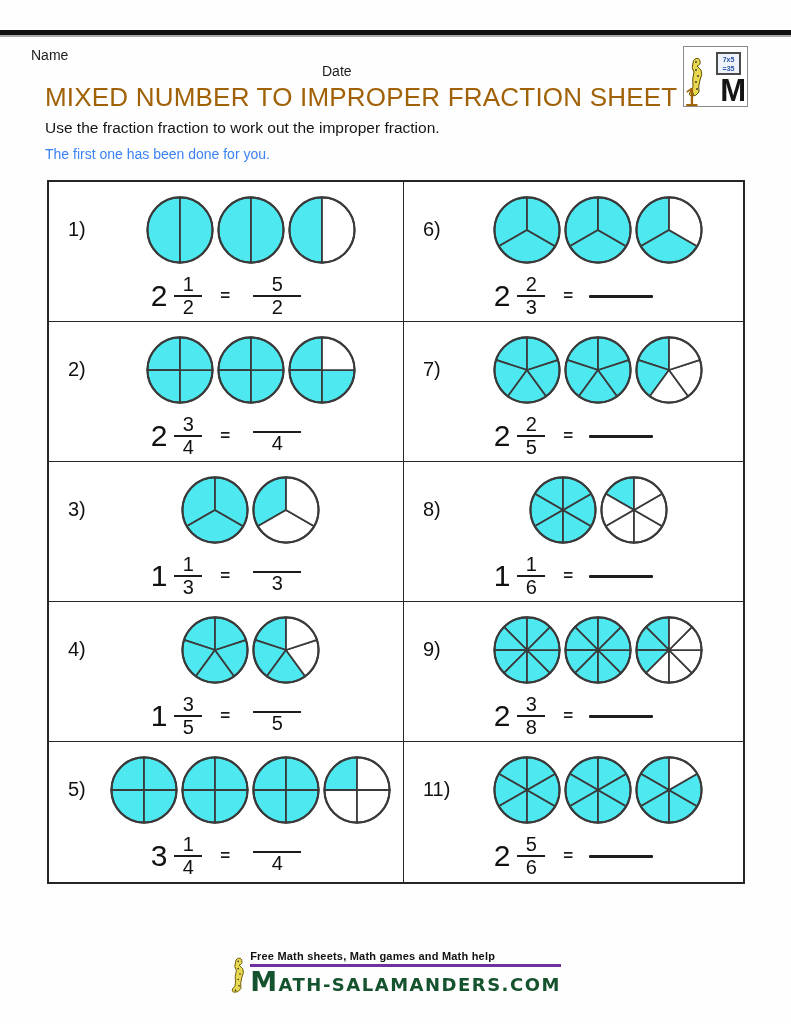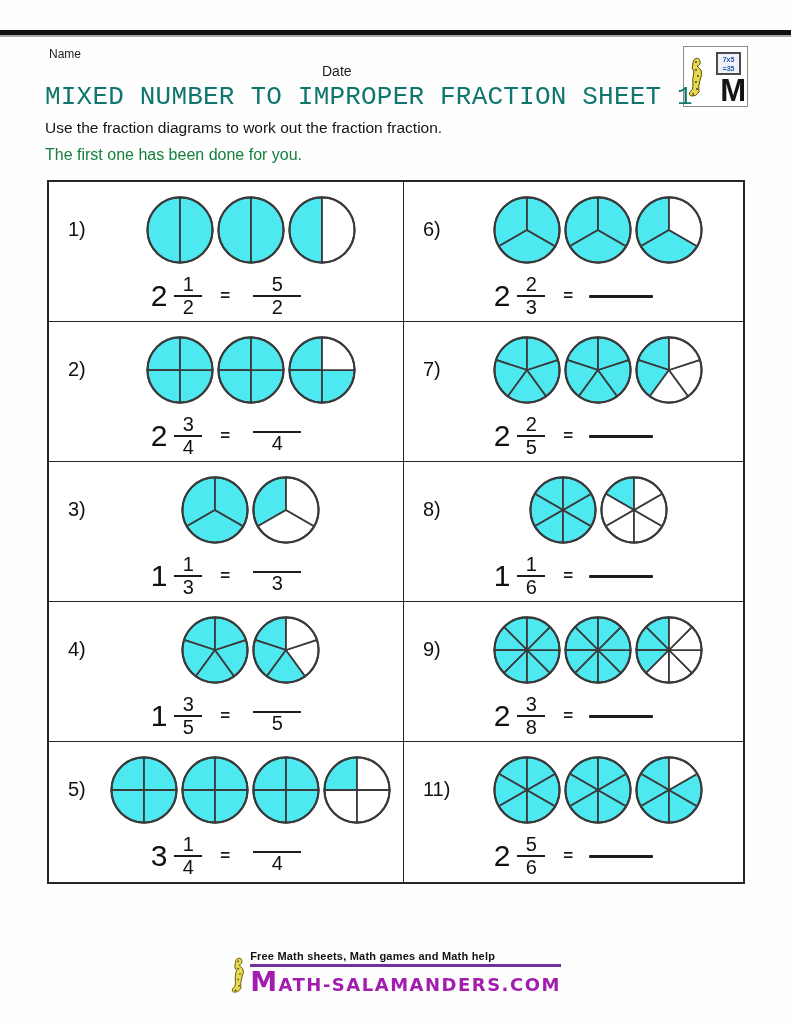--- a/index.html
+++ b/index.html
@@ -1,33 +1,33 @@
 <!DOCTYPE html>
 <html><head>
 <meta charset="utf-8">
 <style>
   html,body{margin:0;padding:0;}
   body{
     width:791px;height:1024px;position:relative;background:#fefefe;
     font-family:"Liberation Sans",sans-serif;color:#1a1a1a;overflow:hidden;
   }
   .topbar{position:absolute;top:30px;left:0;width:791px;height:5px;background:#101010;border-bottom:2px solid #a8a8a8;}
-  .name-label{position:absolute;top:47px;left:49px;font-size:12px;color:#1c1c1c;}
+  .name-label{position:absolute;top:47px;left:31px;font-size:14px;color:#1c1c1c;}
   .date-label{position:absolute;top:63px;left:322px;font-size:14px;color:#1c1c1c;}
 
   
   .logo-box{position:absolute;top:46px;left:683px;width:63px;height:59px;border:1px solid #8a8a8a;background:#fff;}
   .logo-board{position:absolute;right:6px;top:5px;width:25px;height:23px;border:2px solid #4a4a4a;background:#eef3fb;
     font-size:7px;font-weight:bold;color:#2b55a8;text-align:center;line-height:1.35;padding-top:1px;box-sizing:border-box;}
   .logo-m{position:absolute;right:3px;bottom:0px;font-size:31px;font-weight:bold;color:#141414;line-height:1;letter-spacing:-2px;}
   .logo-sal{position:absolute;left:3px;top:9px;}
 
-  .page-title{position:absolute;top:82px;left:45px;font-family:Liberation Mono, monospace;font-size:26px;color:#0f766e;letter-spacing:0.2px;white-space:nowrap;}
+  .page-title{position:absolute;top:82px;left:45px;font-family:Liberation Sans, sans-serif;font-size:26px;color:#a16207;letter-spacing:0.2px;white-space:nowrap;}
   .instr1{position:absolute;top:119px;left:45px;font-size:15.5px;color:#151515;}
-  .instr2{position:absolute;top:146px;left:45px;font-size:16px;color:#15803d;}
+  .instr2{position:absolute;top:146px;left:45px;font-size:14px;color:#3b82f6;}
 
   
   .grid{position:absolute;left:47px;top:180px;width:698px;height:704px;border:2px solid #262626;box-sizing:border-box;
     display:grid;grid-template-columns:357fr 341fr;grid-template-rows:repeat(5,1fr);background:#fff;}
   .cell{position:relative;border-right:1.5px solid #262626;border-bottom:1.5px solid #262626;box-sizing:border-box;}
   .cell.last-col{border-right:none;}
   .cell.last-row{border-bottom:none;}
   .plabel{position:absolute;left:19px;top:36px;font-size:20px;color:#111;}
   .circles{position:absolute;top:11px;left:58px;right:8px;height:74px;display:flex;justify-content:center;align-items:center;gap:1px;}
   .equation{position:absolute;left:0;right:0;top:91px;height:46px;display:flex;justify-content:center;align-items:center;}
@@ -39,21 +39,21 @@
   .frac.answer .fbar{min-width:48px;}
   .eq{font-size:17px;font-weight:bold;color:#1d1d1d;margin:0 16px 0 18px;}
   .blankline{width:64px;height:3px;background:#1d1d1d;border-radius:1px;}
 
   
   .footer{position:absolute;left:0;top:950px;width:791px;display:flex;justify-content:center;align-items:flex-start;}
   .footer-sal{margin-top:6px;}
   .footer-text{display:flex;flex-direction:column;align-items:flex-start;}
   .tagline{font-size:11px;font-weight:bold;color:#111;letter-spacing:0.2px;}
   .purple-rule{height:3px;background:#7030a0;align-self:stretch;margin:2px 0 1px;}
-  .wordmark{font-size:18px;font-weight:bold;color:#a21caf;letter-spacing:1.5px;line-height:1;font-family:"DejaVu Sans",sans-serif;}
+  .wordmark{font-size:18px;font-weight:bold;color:#14532d;letter-spacing:1.5px;line-height:1;font-family:"DejaVu Sans",sans-serif;}
   .wordmark::first-letter{font-size:27px;}
 </style>
 </head>
 <body>
 
 <div class="topbar"></div>
 
 <div class="name-label">Name</div>
 <div class="date-label">Date</div>
 
@@ -68,21 +68,21 @@
       <circle cx="6" cy="38" r="0.9" fill="#333"></circle>
   </svg>
   <div class="logo-board">
     <div>7x5</div>
     <div>=35</div>
   </div>
   <div class="logo-m">M</div>
 </div>
 
 <div class="page-title">MIXED NUMBER TO IMPROPER FRACTION SHEET 1</div>
-<div class="instr1">Use the fraction diagrams to work out the fraction fraction.</div>
+<div class="instr1">Use the fraction fraction to work out the improper fraction.</div>
 <div class="instr2">The first one has been done for you.</div>
 
 <div class="grid" id="worksheet-grid">
     <div class="cell">
       <div class="plabel">1)</div>
       <div class="circles">
         <svg width="70" height="70" viewBox="0 0 72 72">
           <path d="M36,36 L36.00,2.50 A33.5,33.5 0 0 0 36.00,69.50 Z" fill="#4de8f0" stroke="#3a3a3a" stroke-width="1.8" stroke-linejoin="round"></path>
           <path d="M36,36 L36.00,69.50 A33.5,33.5 0 0 0 36.00,2.50 Z" fill="#4de8f0" stroke="#3a3a3a" stroke-width="1.8" stroke-linejoin="round"></path>
           <circle cx="36" cy="36" r="33.5" fill="none" stroke="#3a3a3a" stroke-width="2.2"></circle>

